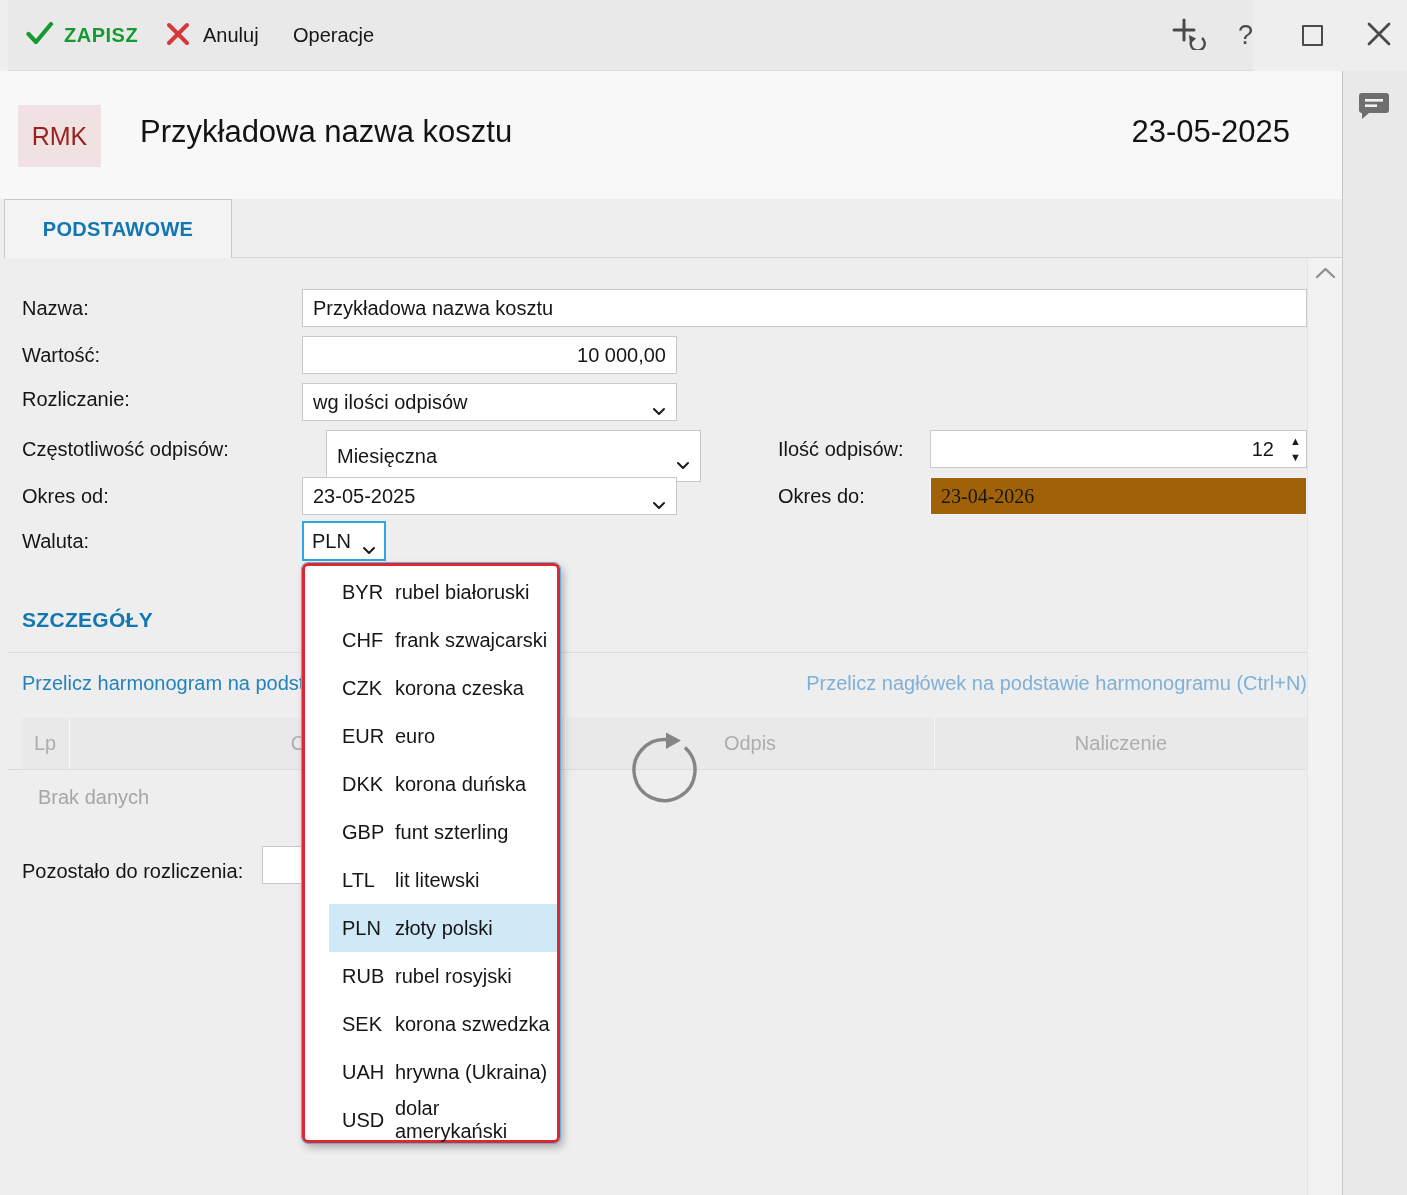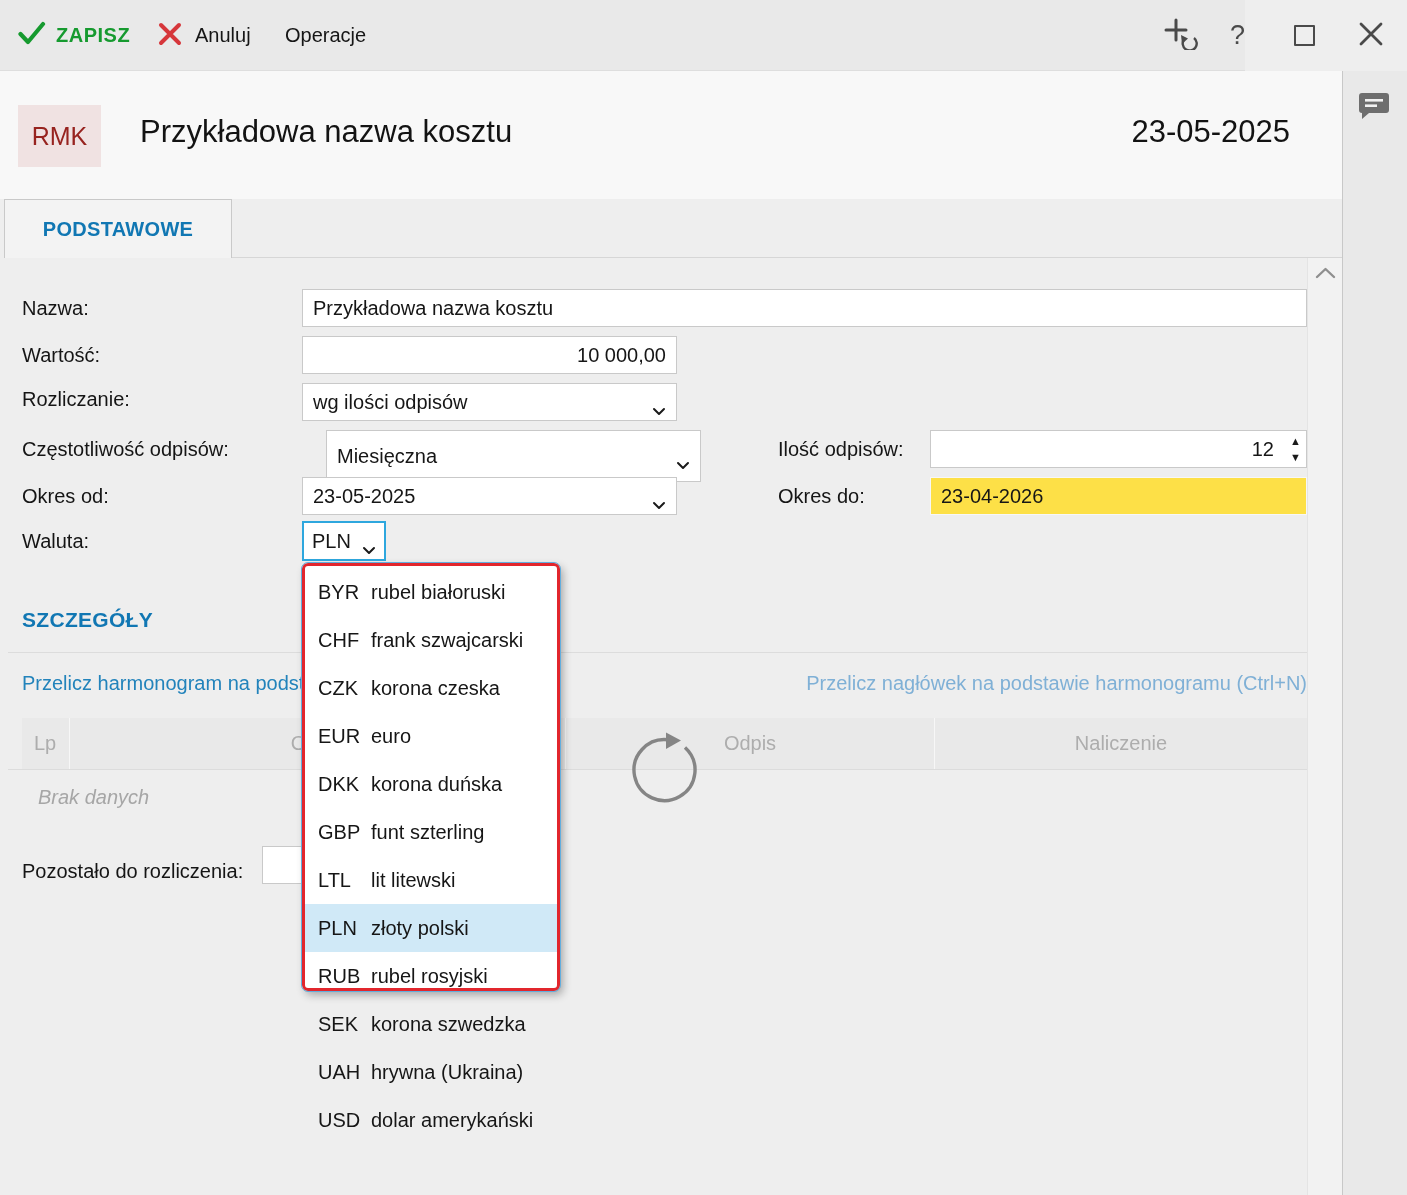--- a/index.html
+++ b/index.html
@@ -3,21 +3,21 @@
 <meta charset="utf-8">
 <style>
   html,body{margin:0;padding:0;background:#d8d8d8;}
   *{box-sizing:border-box;}
   .screen{
     position:relative;width:1407px;height:1195px;overflow:hidden;
     font-family:"Liberation Sans","DejaVu Sans",sans-serif;
     color:#161616;background:#eeeeee;
   }
   
-  .toolbar{position:absolute;left:0;top:0;width:1245px;height:71px;background:#e9e9e9;border-bottom:1px solid #dedede;}
+  .toolbar{position:absolute;left:8px;top:0;width:1245px;height:71px;background:#e9e9e9;border-bottom:1px solid #dedede;}
   .tb-item{position:absolute;top:0;height:71px;display:flex;align-items:center;cursor:default;}
   .tb-label{font-size:20px;}
   .tb-save .tb-label{color:#169a2f;font-weight:bold;letter-spacing:.5px;}
   .tb-icon{display:inline-block;}
   
   .header{position:absolute;left:0;top:71px;width:1342px;height:128px;background:#f8f8f8;}
   .badge{position:absolute;left:18px;top:34px;width:83px;height:62px;background:#f0e2e2;color:#97231f;
          font-size:25px;display:flex;align-items:center;justify-content:center;}
   .page-title{position:absolute;left:140px;top:30px;height:62px;line-height:62px;font-size:31px;color:#131313;}
   .page-date{position:absolute;right:52px;top:30px;height:62px;line-height:62px;font-size:31px;color:#131313;}
@@ -29,42 +29,42 @@
   
   .vdivider{position:absolute;left:1342px;top:71px;width:1px;height:1124px;background:#c8c8c8;}
   .right-rail{position:absolute;left:1343px;top:71px;width:64px;height:1124px;background:#e9e9e9;}
   .scrollstrip{position:absolute;left:1307px;top:258px;width:35px;height:937px;background:#f2f2f2;border-left:1px solid #e4e4e4;}
   
   .flabel{position:absolute;left:22px;font-size:20px;color:#151515;}
   .rlabel{position:absolute;left:778px;font-size:20px;color:#151515;}
   .field{position:absolute;background:#fff;border:1px solid #c9c9c9;font-size:20px;color:#161616;
          display:flex;align-items:center;padding:0 10px;}
   .field.right{justify-content:flex-end;}
-  .field.readonly{background:#fde047;border-color:#f7f7f7;}
+  .field.readonly{background:#a16207;border-color:#f7f7f7;font-family:Liberation Serif, serif;}
   .select .chev{position:absolute;right:10px;top:50%;margin-top:-4px;}
   .spinner{position:absolute;right:5px;top:2px;display:flex;flex-direction:column;line-height:1;color:#1a1a1a;}
   .spinner span{font-size:11px;height:16px;display:flex;align-items:center;}
   .waluta-select{border:2px solid #2ea7de;}
   
   .section-title{position:absolute;left:22px;top:608px;font-size:21px;font-weight:bold;color:#1177b3;letter-spacing:.3px;}
   .hdivider{position:absolute;left:8px;height:1px;background:#dcdcdc;}
   .link{position:absolute;font-size:20px;}
   .link-left{left:22px;top:672px;color:#2283bb;}
   .link-right{right:100px;top:672px;color:#7fb0d6;}
   
   .thead{position:absolute;left:22px;top:718px;width:1285px;height:51px;background:#e9e9e9;display:flex;}
   .th{height:100%;display:flex;align-items:center;justify-content:center;color:#adadad;font-size:20px;border-right:1px solid #f7f7f7;}
   .th.first{justify-content:flex-start;padding-left:12px;}
   .th:last-child{border-right:none;}
-  .empty-row{position:absolute;left:38px;top:786px;font-size:20px;color:#a6a6a6;font-style:italic;}
+  .empty-row{position:absolute;left:38px;top:786px;font-size:20px;color:#a6a6a6;}
   .refresh{position:absolute;left:627px;top:731px;}
   
-  .popup{position:absolute;left:302px;top:563px;width:258px;height:428px;background:#fff;
+  .popup{position:absolute;left:302px;top:563px;width:258px;height:580px;background:#fff;
          border:3px solid #e2262d;border-radius:6px;outline:1px solid #62aede;
-         box-shadow:3px 4px 9px rgba(0,0,0,.30);z-index:30;padding-top:2px;}
+         box-shadow:3px 4px 9px rgba(0,0,0,.30);z-index:30;padding-top:2px;padding-left:24px;}
   .dd-item{height:48px;display:flex;align-items:center;padding-left:13px;font-size:20px;color:#161616;}
   .dd-code{width:53px;}
   .dd-item.selected{background:#d0e9f7;}
   
   .maxbox{width:21px;height:21px;border:2px solid #4a4a4a;border-radius:1px;}
   .help-glyph{font-size:27px;color:#4a4a4a;}
 </style>
 </head>
 <body>
 

